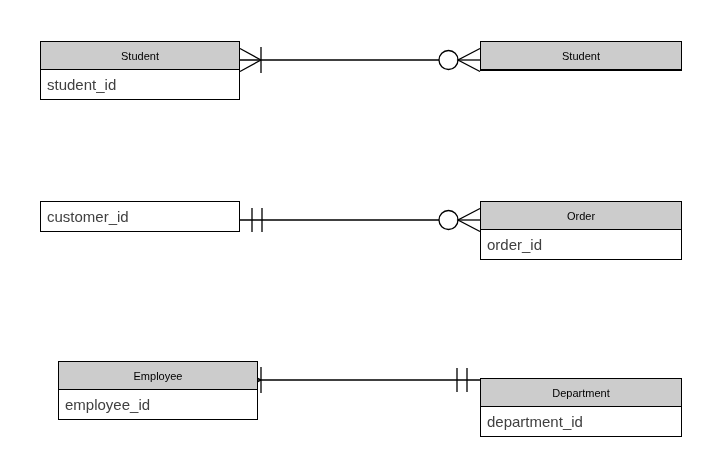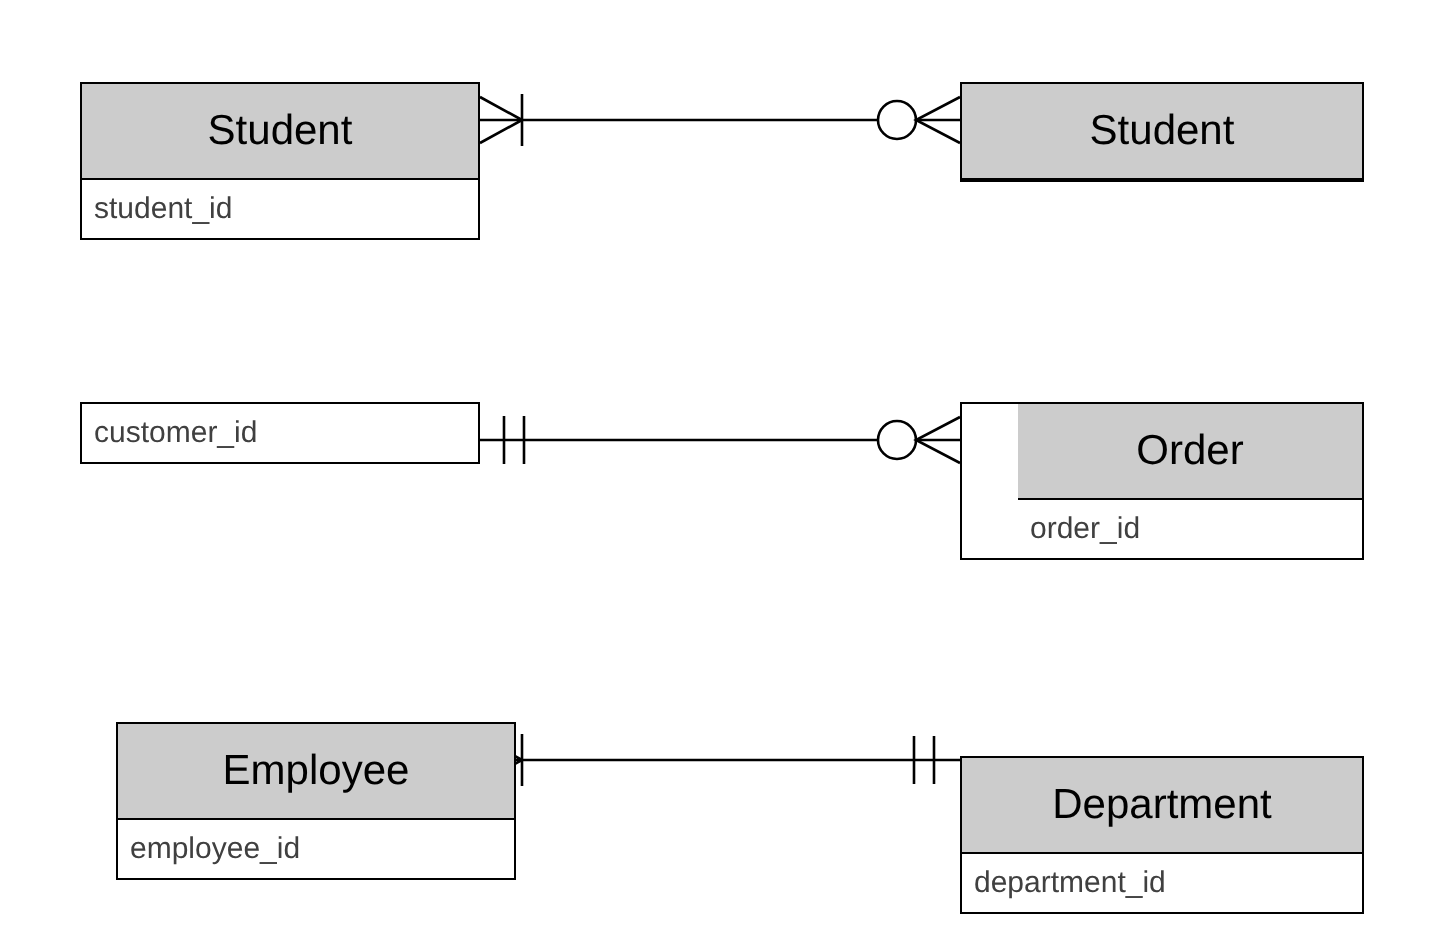--- a/index.html
+++ b/index.html
@@ -23,45 +23,45 @@
   }
   .entity {
     position: absolute;
     background: #ffffff;
     border: 1.5px solid #000000;
     box-sizing: border-box;
     width: 200px;
   }
   .entity.right { width: 202px; }
   .entity-header {
-    height: 48px;
+    height: 28px;
     background: #cccccc;
     border-bottom: 1.5px solid #000000;
     display: flex;
     align-items: center;
     justify-content: center;
-    font-size: 21px;
+    font-size: 11px;
     color: #000000;
     box-sizing: border-box;
   }
   .entity-attr {
     height: 28.5px;
     display: flex;
     align-items: center;
     padding-left: 6px;
     font-size: 15px;
     color: #404040;
     box-sizing: border-box;
     background: #ffffff;
   }
   
   #entity-student    { left: 40px;  top: 41px;  }
   #entity-course     { left: 480px; top: 41px;  }
   #entity-customer   { left: 40px;  top: 201px; }
-  #entity-order      { left: 480px; top: 201px; padding-left: 28px; }
+  #entity-order      { left: 480px; top: 201px; }
   #entity-employee   { left: 58px;  top: 361px; }
   #entity-department { left: 480px; top: 378px; text-align: center; }
 </style>
 </head>
 <body>
 
 <div class="canvas">
 
   <svg class="connectors" viewBox="0 0 720 472">
 

